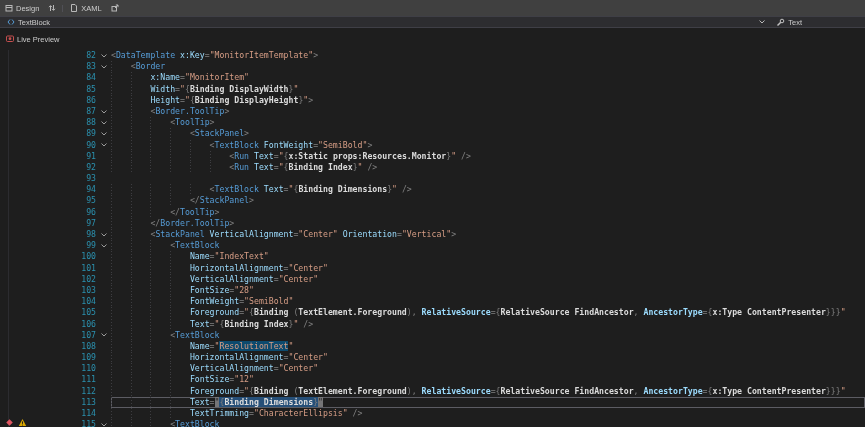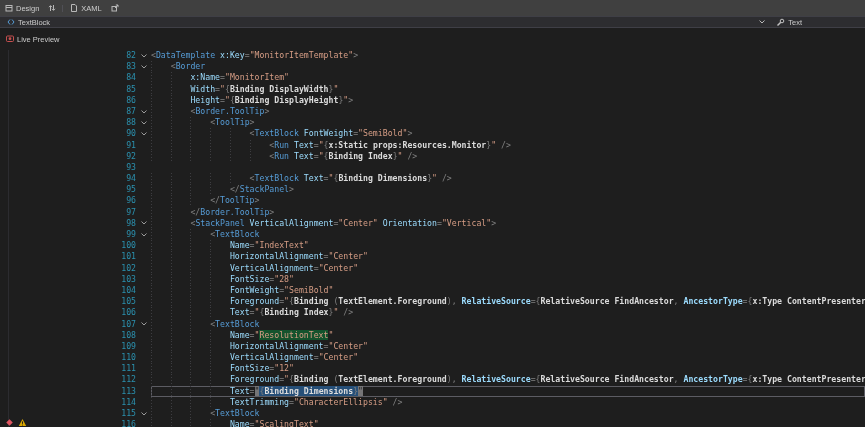--- a/index.html
+++ b/index.html
@@ -9,34 +9,34 @@
   .nav-bar{height:11px;background:#2d2d30;border-bottom:1px solid #3f3f46;padding:0 4px;font-size:7.5px;}
   .lp-bar{height:10px;background:#1e1e1e;padding:11px 3px;font-size:7.5px;}
   .tab,.crumb{display:flex;align-items:center;gap:3px;padding:0 3px;white-space:nowrap;}
   .iconbtn{display:flex;align-items:center;padding:0 2px;}
   .vsep{width:1px;height:7px;background:#505056;}
   .nav-right{margin-left:auto;display:flex;align-items:center;gap:7px;padding-right:56px;}
   svg{display:block;}
 
   .editor{position:relative;height:396px;font-family:"DejaVu Sans Mono",monospace;font-size:8.2px;overflow:hidden;}
   .editor::before{content:"";position:absolute;left:8px;top:0;bottom:0;width:1px;background:#2c2c30;}
-  .line{display:flex;height:11.2px;line-height:11.2px;white-space:pre;margin-left:40px;}
+  .line{display:flex;height:11.2px;line-height:11.2px;white-space:pre;}
   .num{width:96px;text-align:right;color:#2b91af;flex:none;}
   .fold{width:15px;flex:none;display:flex;align-items:center;justify-content:center;}
   .codeln{flex:1;white-space:pre;}
   .line.cur .codeln{box-shadow:inset 0 0 0 1px #5c5c63;}
   .ig{background-image:repeating-linear-gradient(#3d3d41 0 1px,transparent 1px 3px);
       background-size:1px 100%;background-position:left top;background-repeat:no-repeat;}
   .tk-p{color:#808080;}
   .tk-t{color:#569cd6;text-align:right;}
   .tk-a{color:#9cdcfe;}
   .tk-v{color:#d69d85;}
   .tk-m{color:#dcdcdc;font-weight:bold;}
   .tk-mp{color:#9cdcfe;font-weight:bold;}
-  .hl{background:#14532d;}
+  .hl{background:#0c4a6e;}
   .sel{background:#264f78;}
   .qsel{background:#757577;color:#1e1e1e;}
 
   .health{position:absolute;left:5px;bottom:0;height:9px;display:flex;align-items:center;gap:4px;}
 </style>
 </head>
 <body>
 
 <div class="win">
 
@@ -110,20 +110,23 @@
           </svg></span><span class="codeln"><span class="ig">    </span><span class="tk-p">&lt;</span><span class="tk-t">Border</span></span></div>
       <div class="line"><span class="num">84</span><span class="fold"></span><span class="codeln"><span class="ig">    </span><span class="ig">    </span><span class="tk-a">x:Name</span><span class="tk-p">=</span><span class="tk-v">"MonitorItem"</span></span></div>
       <div class="line"><span class="num">85</span><span class="fold"></span><span class="codeln"><span class="ig">    </span><span class="ig">    </span><span class="tk-a">Width</span><span class="tk-p">=</span><span class="tk-v">"</span><span class="tk-p">{</span><span class="tk-m">Binding</span><span class="tk-p"> </span><span class="tk-m">DisplayWidth</span><span class="tk-p">}</span><span class="tk-v">"</span></span></div>
       <div class="line"><span class="num">86</span><span class="fold"></span><span class="codeln"><span class="ig">    </span><span class="ig">    </span><span class="tk-a">Height</span><span class="tk-p">=</span><span class="tk-v">"</span><span class="tk-p">{</span><span class="tk-m">Binding</span><span class="tk-p"> </span><span class="tk-m">DisplayHeight</span><span class="tk-p">}</span><span class="tk-v">"</span><span class="tk-p">&gt;</span></span></div>
       <div class="line"><span class="num">87</span><span class="fold"><svg width="8" height="6" viewBox="0 0 8 6">
             <path d="M1.5 1.5 L4 4 L6.5 1.5" fill="none" stroke="#9b9b9b" stroke-width="1"></path>
           </svg></span><span class="codeln"><span class="ig">    </span><span class="ig">    </span><span class="tk-p">&lt;</span><span class="tk-t">Border.ToolTip</span><span class="tk-p">&gt;</span></span></div>
       <div class="line"><span class="num">88</span><span class="fold"><svg width="8" height="6" viewBox="0 0 8 6">
             <path d="M1.5 1.5 L4 4 L6.5 1.5" fill="none" stroke="#9b9b9b" stroke-width="1"></path>
           </svg></span><span class="codeln"><span class="ig">    </span><span class="ig">    </span><span class="ig">    </span><span class="tk-p">&lt;</span><span class="tk-t">ToolTip</span><span class="tk-p">&gt;</span></span></div>
+      <div class="line"><span class="num">89</span><span class="fold"><svg width="8" height="6" viewBox="0 0 8 6">
+            <path d="M1.5 1.5 L4 4 L6.5 1.5" fill="none" stroke="#9b9b9b" stroke-width="1"></path>
+          </svg></span><span class="codeln"><span class="ig">    </span><span class="ig">    </span><span class="ig">    </span><span class="ig">    </span><span class="tk-p">&lt;</span><span class="tk-t">StackPanel</span><span class="tk-p">&gt;</span></span></div>
       <div class="line"><span class="num">90</span><span class="fold"><svg width="8" height="6" viewBox="0 0 8 6">
             <path d="M1.5 1.5 L4 4 L6.5 1.5" fill="none" stroke="#9b9b9b" stroke-width="1"></path>
           </svg></span><span class="codeln"><span class="ig">    </span><span class="ig">    </span><span class="ig">    </span><span class="ig">    </span><span class="ig">    </span><span class="tk-p">&lt;</span><span class="tk-t">TextBlock</span><span class="tk-p"> </span><span class="tk-a">FontWeight</span><span class="tk-p">=</span><span class="tk-v">"SemiBold"</span><span class="tk-p">&gt;</span></span></div>
       <div class="line"><span class="num">91</span><span class="fold"></span><span class="codeln"><span class="ig">    </span><span class="ig">    </span><span class="ig">    </span><span class="ig">    </span><span class="ig">    </span><span class="ig">    </span><span class="tk-p">&lt;</span><span class="tk-t">Run</span><span class="tk-p"> </span><span class="tk-a">Text</span><span class="tk-p">=</span><span class="tk-v">"</span><span class="tk-p">{</span><span class="tk-m">x:Static</span><span class="tk-p"> </span><span class="tk-m">props:Resources.Monitor</span><span class="tk-p">}</span><span class="tk-v">"</span><span class="tk-p"> /&gt;</span></span></div>
       <div class="line"><span class="num">92</span><span class="fold"></span><span class="codeln"><span class="ig">    </span><span class="ig">    </span><span class="ig">    </span><span class="ig">    </span><span class="ig">    </span><span class="ig">    </span><span class="tk-p">&lt;</span><span class="tk-t">Run</span><span class="tk-p"> </span><span class="tk-a">Text</span><span class="tk-p">=</span><span class="tk-v">"</span><span class="tk-p">{</span><span class="tk-m">Binding</span><span class="tk-p"> </span><span class="tk-m">Index</span><span class="tk-p">}</span><span class="tk-v">"</span><span class="tk-p"> /&gt;</span></span></div>
       <div class="line"><span class="num">93</span><span class="fold"></span></div>
       <div class="line"><span class="num">94</span><span class="fold"></span><span class="codeln"><span class="ig">    </span><span class="ig">    </span><span class="ig">    </span><span class="ig">    </span><span class="ig">    </span><span class="tk-p">&lt;</span><span class="tk-t">TextBlock</span><span class="tk-p"> </span><span class="tk-a">Text</span><span class="tk-p">=</span><span class="tk-v">"</span><span class="tk-p">{</span><span class="tk-m">Binding</span><span class="tk-p"> </span><span class="tk-m">Dimensions</span><span class="tk-p">}</span><span class="tk-v">"</span><span class="tk-p"> /&gt;</span></span></div>
       <div class="line"><span class="num">95</span><span class="fold"></span><span class="codeln"><span class="ig">    </span><span class="ig">    </span><span class="ig">    </span><span class="ig">    </span><span class="tk-p">&lt;/</span><span class="tk-t">StackPanel</span><span class="tk-p">&gt;</span></span></div>
       <div class="line"><span class="num">96</span><span class="fold"></span><span class="codeln"><span class="ig">    </span><span class="ig">    </span><span class="ig">    </span><span class="tk-p">&lt;/</span><span class="tk-t">ToolTip</span><span class="tk-p">&gt;</span></span></div>
       <div class="line"><span class="num">97</span><span class="fold"></span><span class="codeln"><span class="ig">    </span><span class="ig">    </span><span class="tk-p">&lt;/</span><span class="tk-t">Border.ToolTip</span><span class="tk-p">&gt;</span></span></div>

